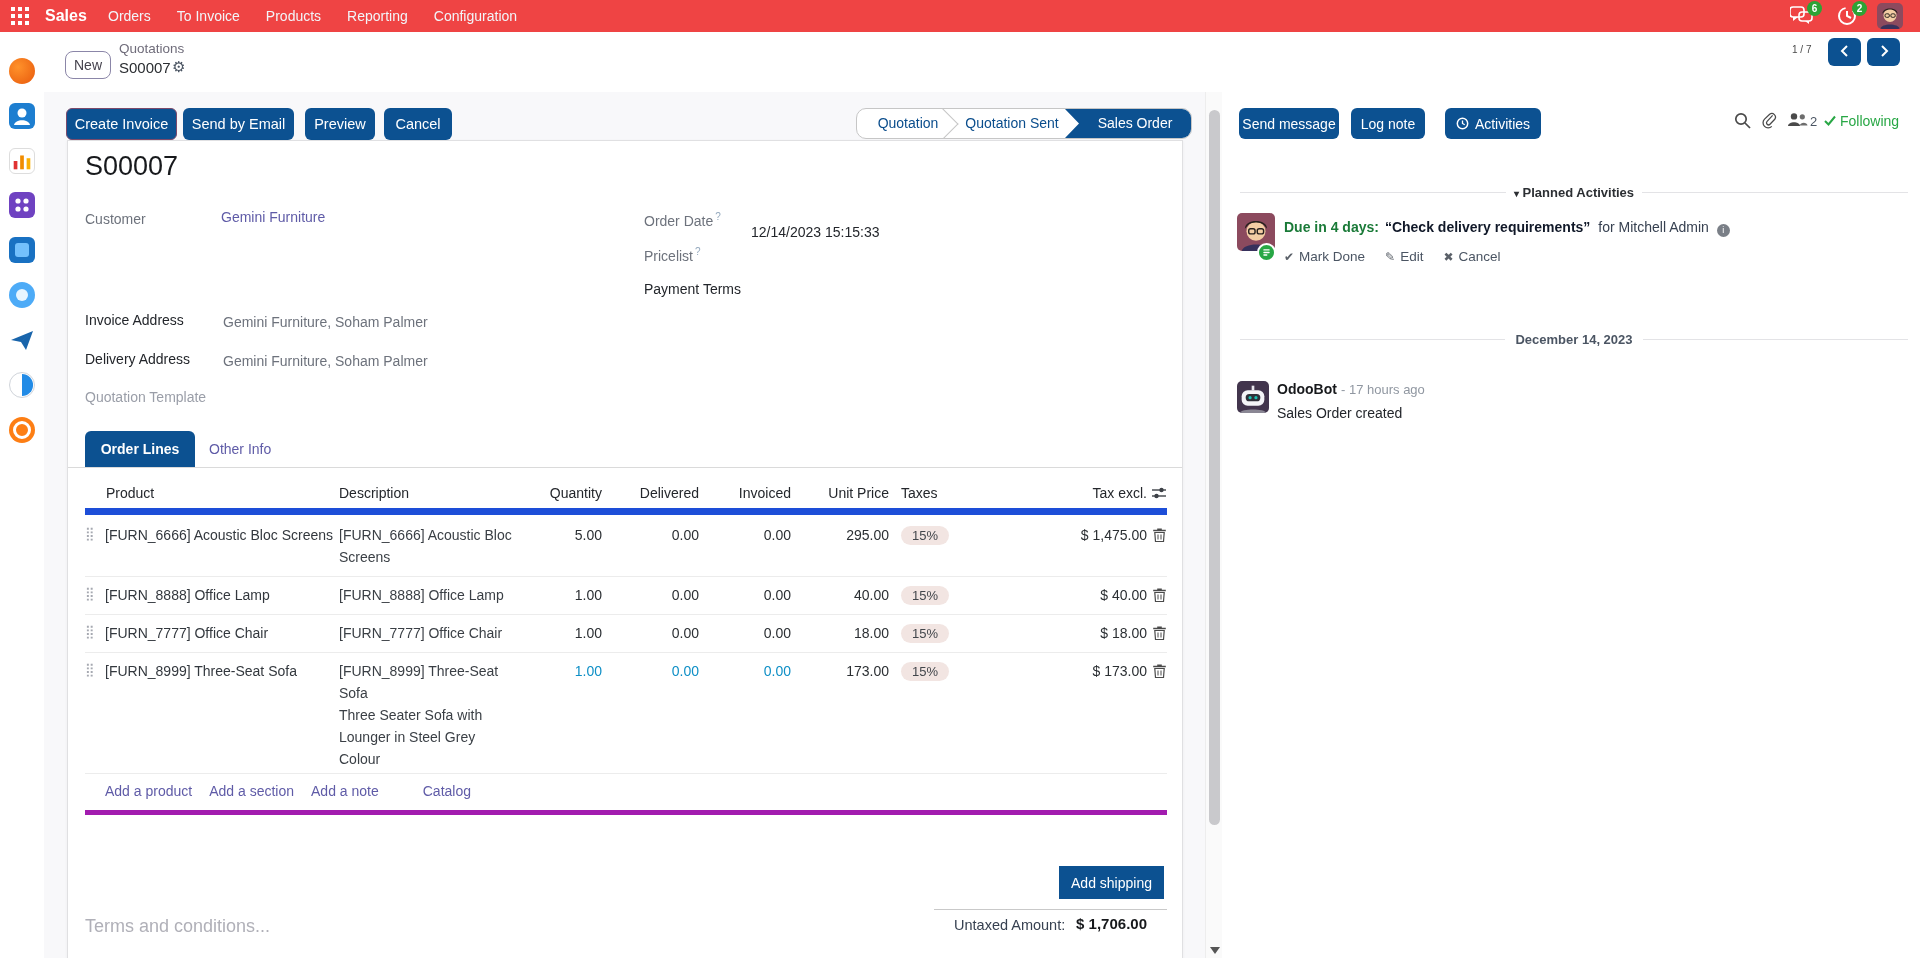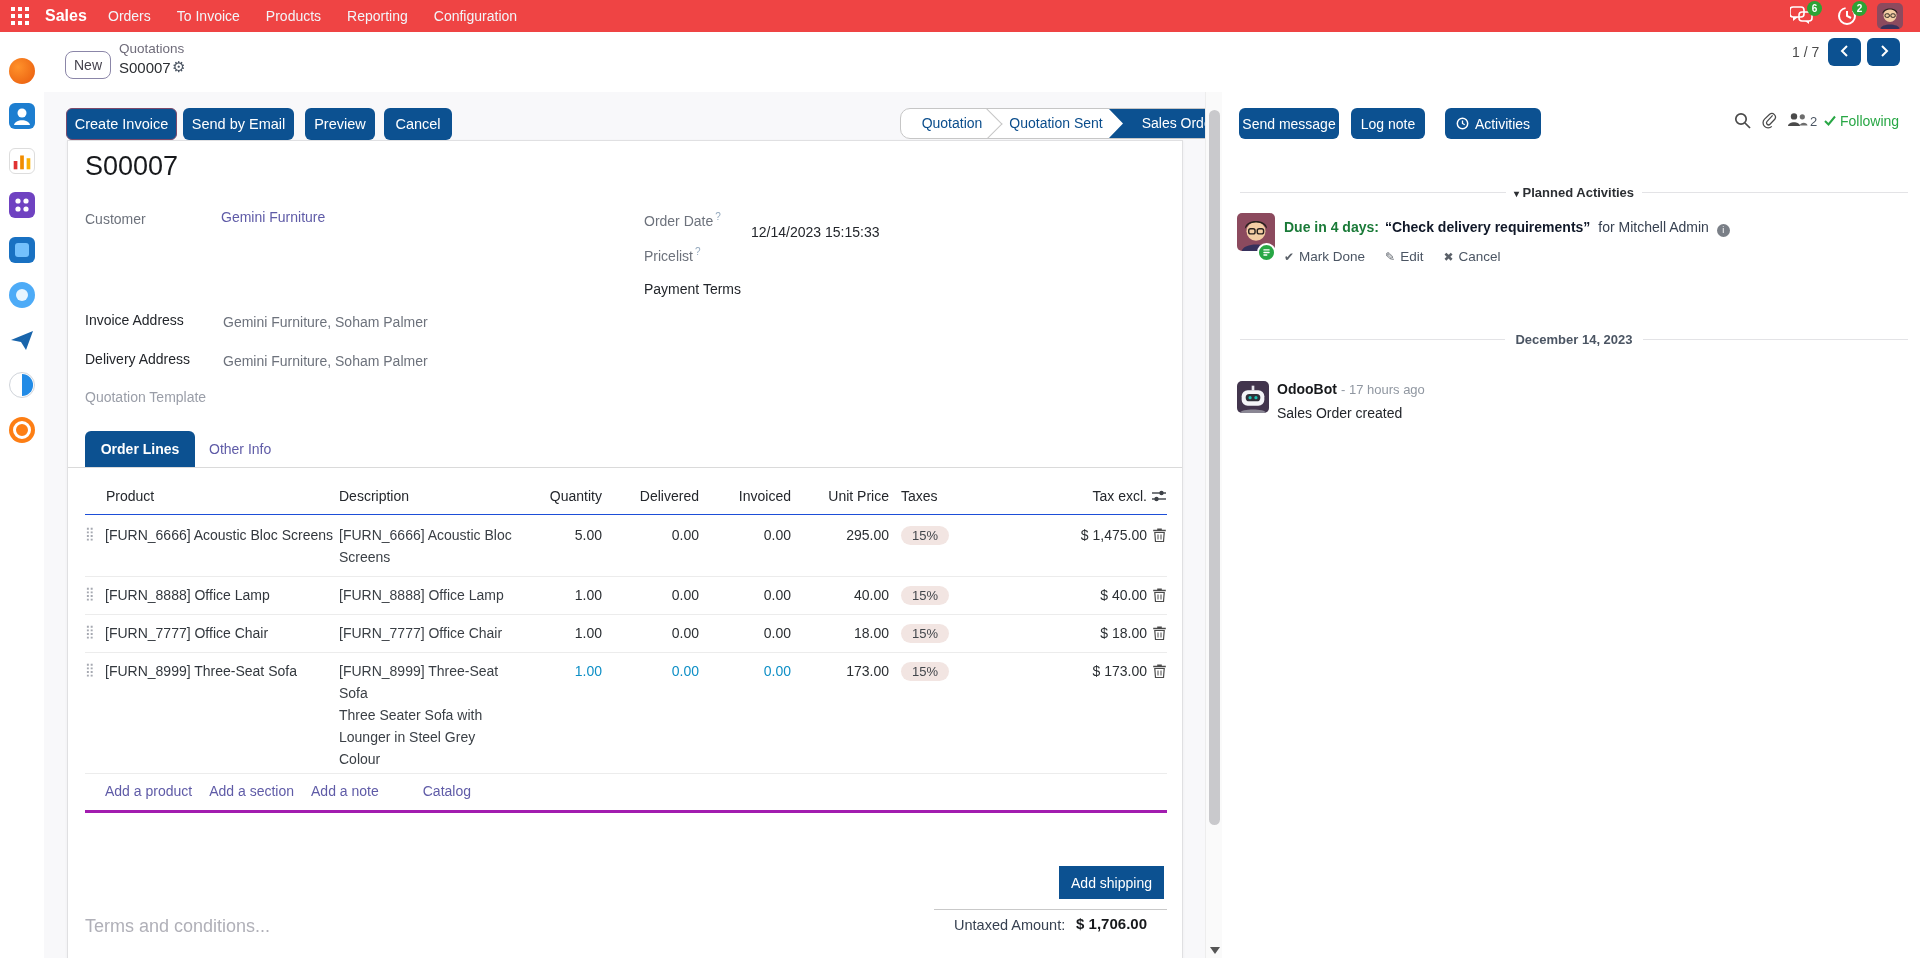--- a/index.html
+++ b/index.html
@@ -24,32 +24,32 @@
   .circ { border-radius:50%; }
   .rsq { border-radius:6px; }
 
   
   .control { position:absolute; left:44px; top:32px; width:1178px; height:60px; background:#fff; }
   .btn-new { position:absolute; left:21px; top:19px; width:46px; height:28px; background:#fff; border:1px solid #8b86a8;
              border-radius:8px; font-size:14px; color:#46434e; cursor:pointer; font-family:inherit; }
   .bc-parent { position:absolute; left:75px; top:9px; font-size:13.5px; color:#6f6c7a; cursor:pointer; }
   .bc-current { position:absolute; left:75px; top:27px; font-size:15px; color:#2a2d31; }
   .bc-gear { position:absolute; left:128px; top:26px; font-size:15px; color:#4b5563; cursor:pointer; }
-  .pager-count { position:absolute; left:1792px; top:44px; font-size:14px; color:#4a4a4a; }
+  .pager-count { position:absolute; left:1792px; top:44px; font-size:10px; color:#4a4a4a; }
   .pager-btn { position:absolute; top:38px; width:33px; height:28px; background:#0c5191; border:none; border-radius:6px; cursor:pointer; }
   .pager-prev { left:1828px; } .pager-next { left:1867px; }
 
   
   .form-bg { position:absolute; left:44px; top:92px; width:1161px; height:866px; background:#f8f8fa; }
   .abtn { position:absolute; top:108px; height:32px; background:#0c5191; color:#fff; border:none; border-radius:6px;
           font-size:14.5px; font-family:inherit; cursor:pointer; }
   .abtn.primary { border:1px solid #7d4a6b; }
 
   .statusbar { position:absolute; left:856px; top:108px; width:336px; height:31px; background:#fff; border:1px solid #c6c6c6;
-               border-radius:10px; overflow:hidden;margin-left:44px; }
+               border-radius:10px; overflow:hidden; }
   .sb-seg { position:absolute; top:0; height:100%; font-size:14px; line-height:29px; text-align:center; color:#0a4d8c; cursor:pointer; }
   .sb-chev { position:absolute; width:22px; height:22px; top:4px; left:75px; transform:rotate(45deg);
              border-top:1px solid #c6c6c6; border-right:1px solid #c6c6c6; }
   .sb-active { position:absolute; left:208px; top:0; width:128px; height:100%; background:#0c5191; color:#fff;
                font-size:14px; line-height:29px; text-align:center; padding-left:12px; cursor:pointer;
                clip-path:polygon(0 0,100% 0,100% 100%,0 100%,14px 50%); }
 
   .sheet { position:absolute; left:67px; top:140px; width:1116px; height:830px; background:#fff;
            border:1px solid #e0e0e2; box-shadow:0 1px 3px rgba(0,0,0,.05); }
   .sheet .title { position:absolute; left:17px; top:10px; font-size:27px; color:#17191c; }
@@ -62,32 +62,32 @@
   .help-sup { font-size:10px; color:#93a8bd; vertical-align:super; margin-left:2px; }
   .addr { line-height:21px; white-space:pre-line; }
 
   .tab-active { position:absolute; left:17px; top:290px; width:110px; height:37px; background:#0c5191; color:#fff;
                 font-size:14px; font-weight:bold; text-align:center; line-height:37px; border-radius:6px 6px 0 0; cursor:pointer; }
   .tab-inactive { position:absolute; left:141px; top:300px; font-size:14px; color:#5f5ba7; cursor:pointer; }
   .tab-line { position:absolute; left:0; right:0; top:326px; border-bottom:1px solid #dadada; }
 
   .olines { position:absolute; left:17px; top:337px; width:1082px; }
   .trow { display:grid; grid-template-columns:20px 234px 173px 90px 97px 92px 98px 158px 1fr 20px; font-size:14px; }
-  .thead { height:37px; align-items:center; border-bottom:1px solid #1d4ed8; color:#24272c; }
+  .thead { height:37px; align-items:center; border-bottom:7px solid #1d4ed8; color:#24272c; }
   .trow .r { text-align:right; }
   .tbody-row { padding:7px 0 8px; border-bottom:1px solid #ececec; line-height:22px; color:#33383e; align-items:start; }
   .tbody-row.first { padding-top:9px; }
   .handle { color:#a6a9b1; font-size:13px; line-height:20px; cursor:grab; }
   .desc { white-space:pre-line; color:#3a3f45; }
   .numc { color:#2b2f33; }
   .hl { color:#0e8fc6; }
   .pill { display:inline-block; margin-left:12px; background:#f2e5e2; color:#43474c; font-size:13px; line-height:19px;
           padding:0 11px; border-radius:10px; }
   .trash { width:15px; height:16px; margin-top:3px; cursor:pointer; }
-  .links-row { display:flex; padding:9px 0 11px 20px; border-bottom:3px solid #a21caf; font-size:14px; gap:17px; }
+  .links-row { display:flex; padding:9px 0 11px 20px; border-bottom:5px solid #a21caf; font-size:14px; gap:17px; }
   .links-row span { cursor:pointer; }
   .catalog-gap { margin-left:27px; }
 
   .add-shipping { position:absolute; left:991px; top:725px; width:105px; height:33px; background:#0c5191; color:#fff;
                   border:none; border-radius:0; font-size:14px; font-family:inherit; cursor:pointer; }
   .terms-ph { position:absolute; left:17px; top:775px; font-size:18px; color:#b0b0b8; cursor:text; }
   .totals-line { position:absolute; left:866px; top:768px; width:233px; border-top:1px solid #c9c9c9; }
   .untx-label { position:absolute; left:886px; top:776px; font-size:14.5px; color:#374151; }
   .untx-val { position:absolute; left:979px; top:774px; width:100px; text-align:right; font-size:15px; font-weight:bold; color:#17191c; }
 

